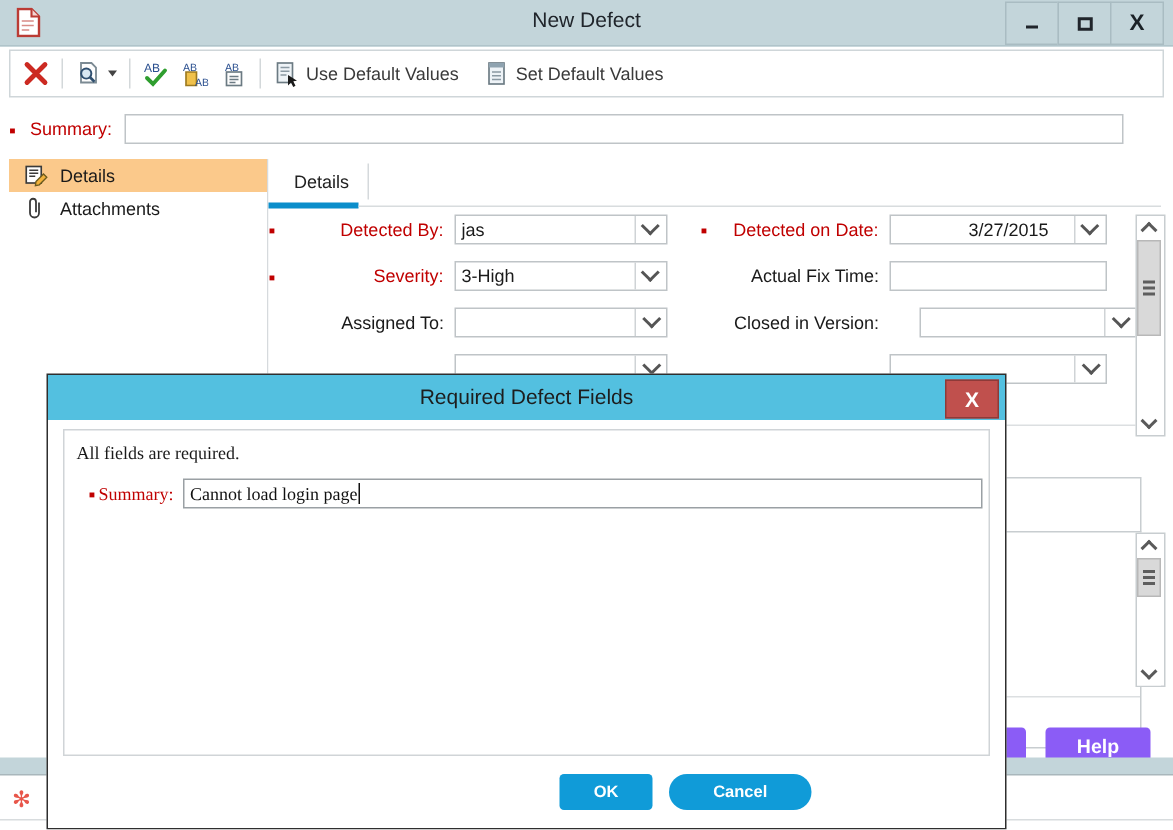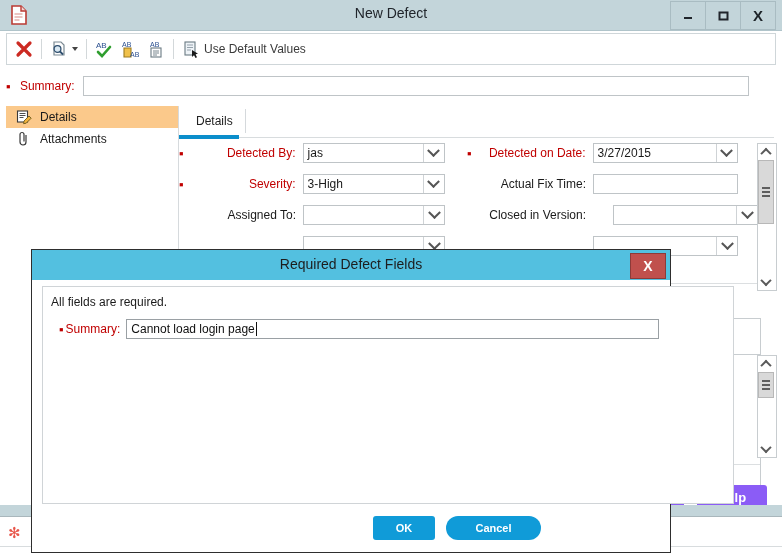--- a/index.html
+++ b/index.html
@@ -150,22 +150,22 @@
     position:absolute;left:0;top:6px;width:638px;text-align:center;
     font-size:14px;color:#1d1d1d;
   }
   .modal-close{
     position:absolute;right:4px;top:3px;width:34px;height:24px;
     background:#c0504d;border:1px solid #8d3a38;
     display:flex;align-items:center;justify-content:center;
     color:#ffffff;font-weight:bold;font-size:14px;
   }
   .modal-body{
-    position:absolute;left:10px;top:36px;width:692px;height:218px;
-    border:1px solid #d0d4d7;background:#ffffff;box-sizing:border-box;
+    position:absolute;left:10px;top:36px;width:618px;height:218px;
+    border:1px solid #d0d4d7;background:#ffffff;box-sizing:border-box;font-family:Liberation Serif, serif;
   }
   .modal-note{position:absolute;left:8px;top:8px;font-size:12px;color:#1a1a1a;}
   .modal-field{position:absolute;left:16px;top:32px;display:flex;align-items:center;}
   .modal-field-lbl{color:#c00000;font-size:12px;white-space:nowrap;}
   .modal-input{
     margin-left:6px;width:533px;height:20px;
     border:1px solid #9aa0a4;background:#ffffff;box-sizing:border-box;
     display:flex;align-items:center;padding-left:4px;font-size:12px;color:#101010;
   }
   .caret{display:inline-block;width:1px;height:14px;background:#101010;margin-left:1px;}
@@ -255,20 +255,30 @@
     <div class="tb-item">
       <span class="tb-ico">
         <svg width="18" height="18" viewBox="0 0 18 18">
           <rect x="3" y="2" width="10" height="13" fill="#eef3f7" stroke="#6b7a83" stroke-width="1.1"></rect>
           <path d="M5 5 h6 M5 7.5 h6 M5 10 h4" stroke="#8a99a3" stroke-width="0.9"></path>
           <path d="M10 10 l0 7 l2 -2 l1.5 3 l1.5 -0.8 l-1.5 -3 l2.5 -0.4 z" fill="#1a1a1a"></path>
         </svg>
       </span>
       <span class="tb-label">Use Default Values</span>
     </div>
+    <div class="tb-item" style="margin-left:8px;">
+      <span class="tb-ico">
+        <svg width="18" height="18" viewBox="0 0 18 18">
+          <rect x="4" y="2" width="10" height="14" fill="#eef3f7" stroke="#6b7a83" stroke-width="1.1"></rect>
+          <rect x="4" y="2" width="10" height="3" fill="#8fa3b0"></rect>
+          <path d="M6 8 h6 M6 10.5 h6 M6 13 h6" stroke="#8a99a3" stroke-width="0.9"></path>
+        </svg>
+      </span>
+      <span class="tb-label">Set Default Values</span>
+    </div>
   </div>
 
   <div class="summary-row">
     <span class="req-mark">▪</span>
     <span class="summary-lbl" style="width:62px;">Summary:</span>
     <input class="summary-inp" type="text" value="" style="">
   </div>
 
   <div class="leftpane">
     <div class="nav-item sel">
@@ -340,21 +350,21 @@
           <span class="fval"></span>
           <span class="fdrop">
               <i class="chev"></i>
             </span>
         </div>
       </div>
 
       <div class="frow" style="left:288px;top:0;">
         <span class="req-mark">▪</span>
         <span class="flbl req" style="width:112px;">Detected on Date:</span>
-        <div class="fctl" style="width:145px;">
+        <div class="fctl" style="width:145px;padding-left:48px;">
           <span class="fval">3/27/2015</span>
           <span class="fdrop">
               <i class="chev"></i>
             </span>
         </div>
       </div>
 
       <div class="frow" style="left:288px;top:31px;">
         <span class="flbl" style="width:119px;">Actual Fix Time:</span>
         <div class="fctl" style="width:145px;">

